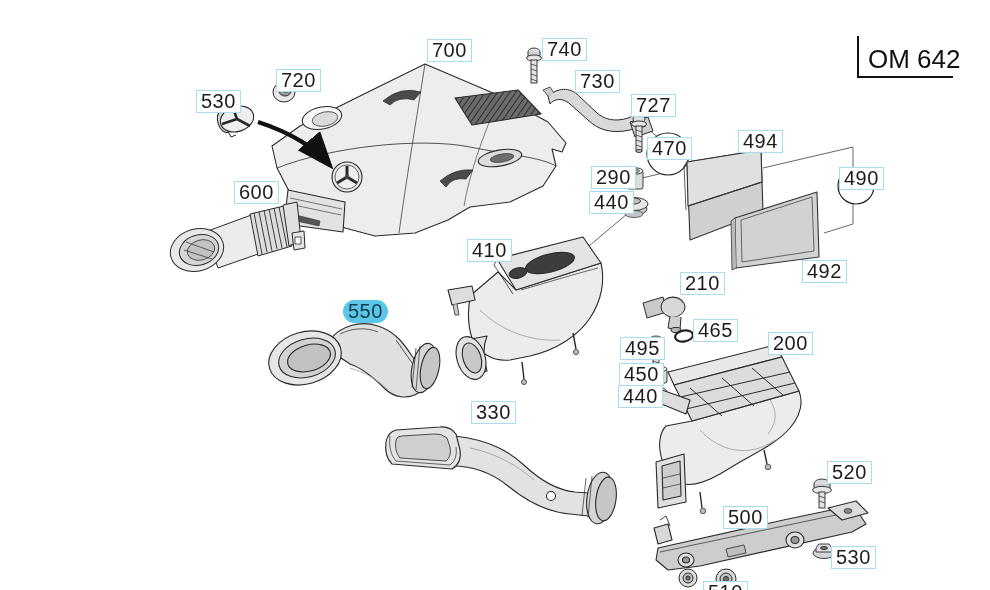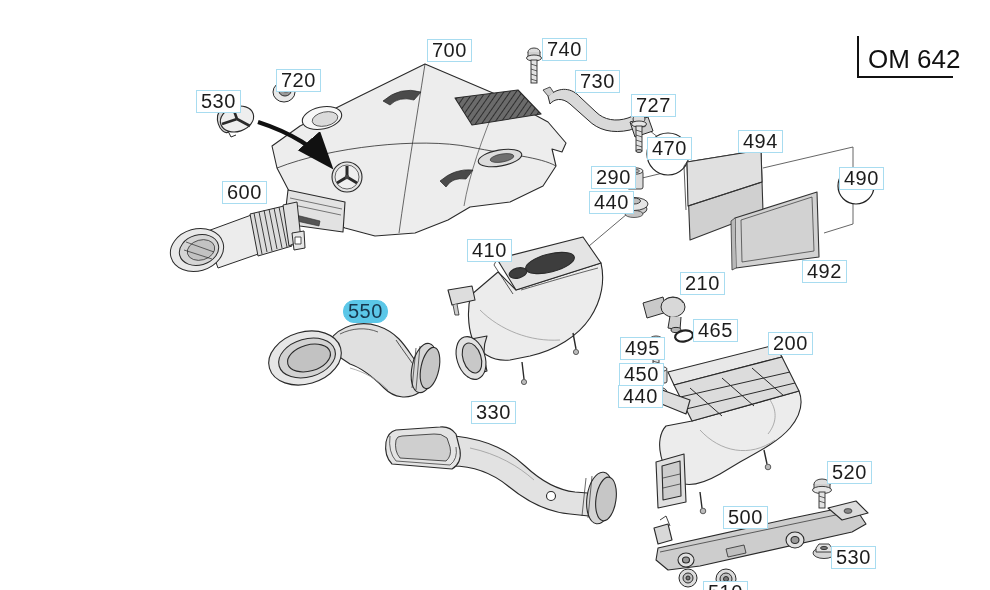--- a/index.html
+++ b/index.html
@@ -270,21 +270,21 @@
   <g stroke="#2a2a2a" stroke-width="0.9">
     <ellipse cx="824" cy="553" rx="11" ry="5.5" fill="#d5d5d5"></ellipse>
     <path d="M816,548 L819,544 829,544 832,548 832,552 816,552 Z" fill="#e2e2e2"></path>
     <ellipse cx="824" cy="548" rx="3.5" ry="1.6" fill="#777777"></ellipse>
   </g>
 </svg>
 
 <div class="plabel" style="left:427px;top:39px">700</div>
 <div class="plabel" style="left:276px;top:69px">720</div>
 <div class="plabel" style="left:196px;top:90px">530</div>
-<div class="plabel" style="left:222px;top:181px">600</div>
+<div class="plabel" style="left:234px;top:181px">600</div>
 <div class="plabel" style="left:542px;top:38px">740</div>
 <div class="plabel" style="left:575px;top:70px">730</div>
 <div class="plabel" style="left:631px;top:94px">727</div>
 <div class="plabel" style="left:647px;top:137px">470</div>
 <div class="plabel" style="left:591px;top:166px">290</div>
 <div class="plabel" style="left:589px;top:191px">440</div>
 <div class="plabel" style="left:738px;top:130px">494</div>
 <div class="plabel" style="left:839px;top:167px">490</div>
 <div class="plabel" style="left:802px;top:260px">492</div>
 <div class="plabel" style="left:467px;top:239px">410</div>

